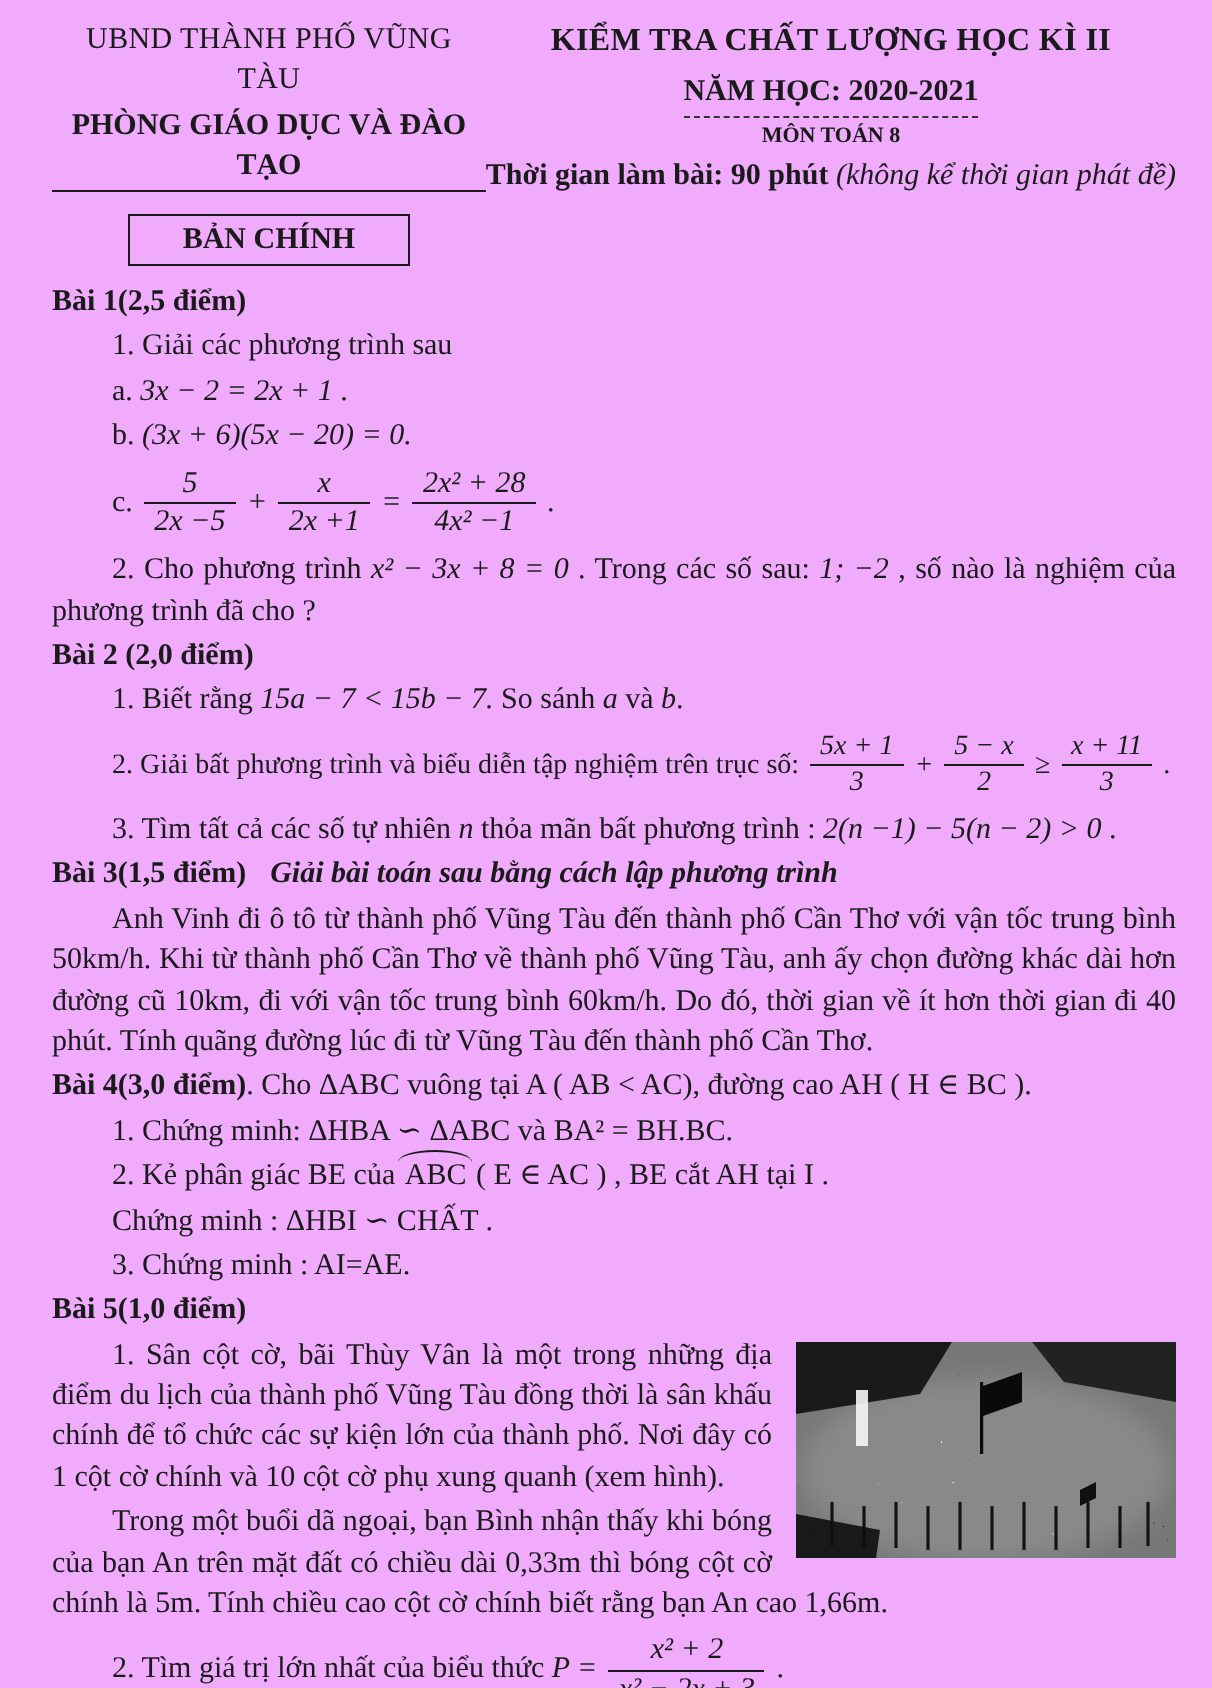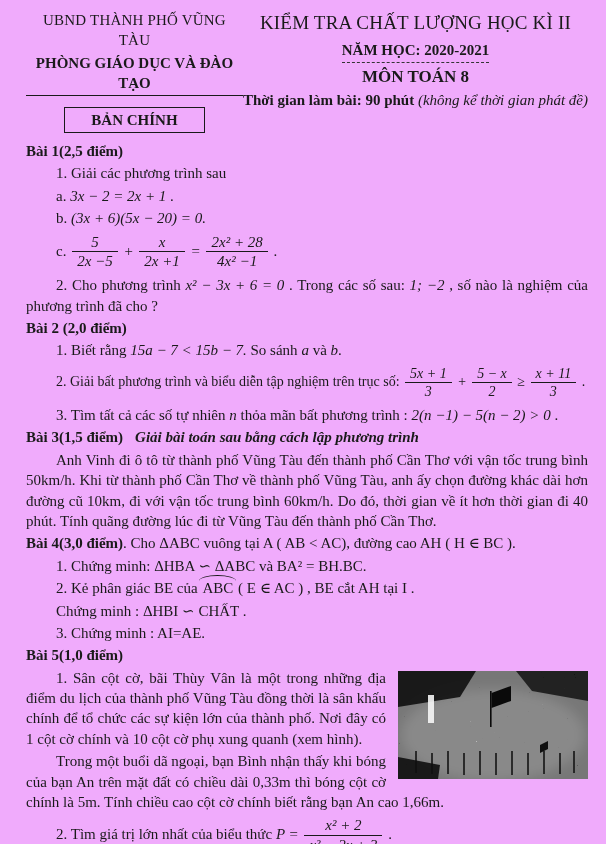--- a/index.html
+++ b/index.html
@@ -14,23 +14,23 @@
     line-height:1.36;
     padding:10px 18px 6px 26px;
     overflow:hidden;
   }
   .hdr{display:flex;margin-bottom:6px;}
   .hdr-left{width:295px;text-align:center;}
   .hdr-right{flex:1;text-align:center;}
   .org1{letter-spacing:.2px;}
   .org2{font-weight:bold;display:inline-block;border-bottom:1.5px solid #1a1a1a;padding-bottom:1px;}
   .stamp{display:inline-block;margin-top:9px;border:1.7px solid #1a1a1a;padding:2px 26px;font-weight:bold;}
-  .title1{font-weight:normal;font-size:19px;letter-spacing:.2px;}
+  .title1{font-weight:bold;font-size:16px;letter-spacing:.2px;}
   .title2{font-weight:bold;display:inline-block;border-bottom:1.6px dashed #333;padding-bottom:2px;margin-top:2px;}
-  .subject{font-weight:bold;margin-top:15px;font-size:17px;}
+  .subject{font-weight:bold;margin-top:15px;font-size:11px;}
   .duration{margin-top:5px;}
   .b{font-weight:bold;}
   .it{font-style:italic;}
   .gap{padding-left:12px;}
   .line{margin:0 0 2px 0;}
   .ind{padding-left:30px;}
   .ti{text-indent:30px;}
   .just{text-align:justify;}
   .nw{white-space:nowrap;}
   .sm{font-size:14px;}
@@ -62,21 +62,21 @@
       <div class="subject line">MÔN TOÁN 8</div>
       <div class="duration line nw"><span class="b">Thời gian làm bài: 90 phút</span><span class="it"> (không kể thời gian phát đề)</span></div>
     </div>
   </div>
 
   <p class="line b">Bài 1(2,5 điểm)</p>
   <p class="line ind">1. Giải các phương trình sau</p>
   <p class="line ind"><span>a. </span><span class="math">3x − 2 = 2x + 1</span><span>  .</span></p>
   <p class="line ind"><span>b. </span><span class="math">(3x + 6)(5x − 20) = 0.</span></p>
   <p class="line ind fline nw"><span>c.  </span><span class="frac"><span class="fnum">5</span><span class="fden">2x −5</span></span><span class="math"> + </span><span class="frac"><span class="fnum">x</span><span class="fden">2x +1</span></span><span class="math"> = </span><span class="frac"><span class="fnum">2x² + 28</span><span class="fden">4x² −1</span></span><span> .</span></p>
-  <p class="line ti just"><span>2. Cho phương trình </span><span class="math">x² − 3x + 6 = 0</span><span> . Trong các số sau: </span><span class="math">1; −2</span><span> , số nào là nghiệm của phương trình đã cho ?</span></p>
+  <p class="line ti just"><span>2. Cho phương trình </span><span class="math">x² − 3x + 8 = 0</span><span> . Trong các số sau: </span><span class="math">1; −2</span><span> , số nào là nghiệm của phương trình đã cho ?</span></p>
 
   <p class="line b">Bài 2 (2,0 điểm)</p>
   <p class="line ind"><span>1. Biết rằng </span><span class="math">15a − 7 &lt; 15b − 7.</span><span> So sánh </span><span class="math">a</span><span> và </span><span class="math">b</span><span>.</span></p>
   <p class="line ind fline nw sm"><span>2. Giải bất phương trình và biểu diễn tập nghiệm trên trục số: </span><span class="frac"><span class="fnum">5x + 1</span><span class="fden">3</span></span><span class="math"> + </span><span class="frac"><span class="fnum">5 − x</span><span class="fden">2</span></span><span class="math"> ≥ </span><span class="frac"><span class="fnum">x + 11</span><span class="fden">3</span></span><span> .</span></p>
   <p class="line ind nw"><span>3. Tìm tất cả các số tự nhiên </span><span class="math">n</span><span> thỏa mãn bất phương trình : </span><span class="math">2(n −1) − 5(n − 2) &gt; 0</span><span> .</span></p>
 
   <p class="line nw"><span class="b">Bài 3(1,5 điểm)</span><span class="b it gap">Giải bài toán sau bằng cách lập phương trình</span></p>
   <p class="line ti just">Anh Vinh đi ô tô từ thành phố Vũng Tàu đến thành phố Cần Thơ với vận tốc trung bình 50km/h. Khi từ thành phố Cần Thơ về thành phố Vũng Tàu, anh ấy chọn đường khác dài hơn đường cũ 10km, đi với vận tốc trung bình 60km/h. Do đó, thời gian về ít hơn thời gian đi 40 phút. Tính quãng đường lúc đi từ Vũng Tàu đến thành phố Cần Thơ.</p>
 
   <p class="line nw"><span class="b">Bài 4(3,0 điểm)</span><span><span>. Cho ΔABC vuông  tại A ( AB &lt; AC), đường cao AH ( H ∈ BC ).</span></span></p>

